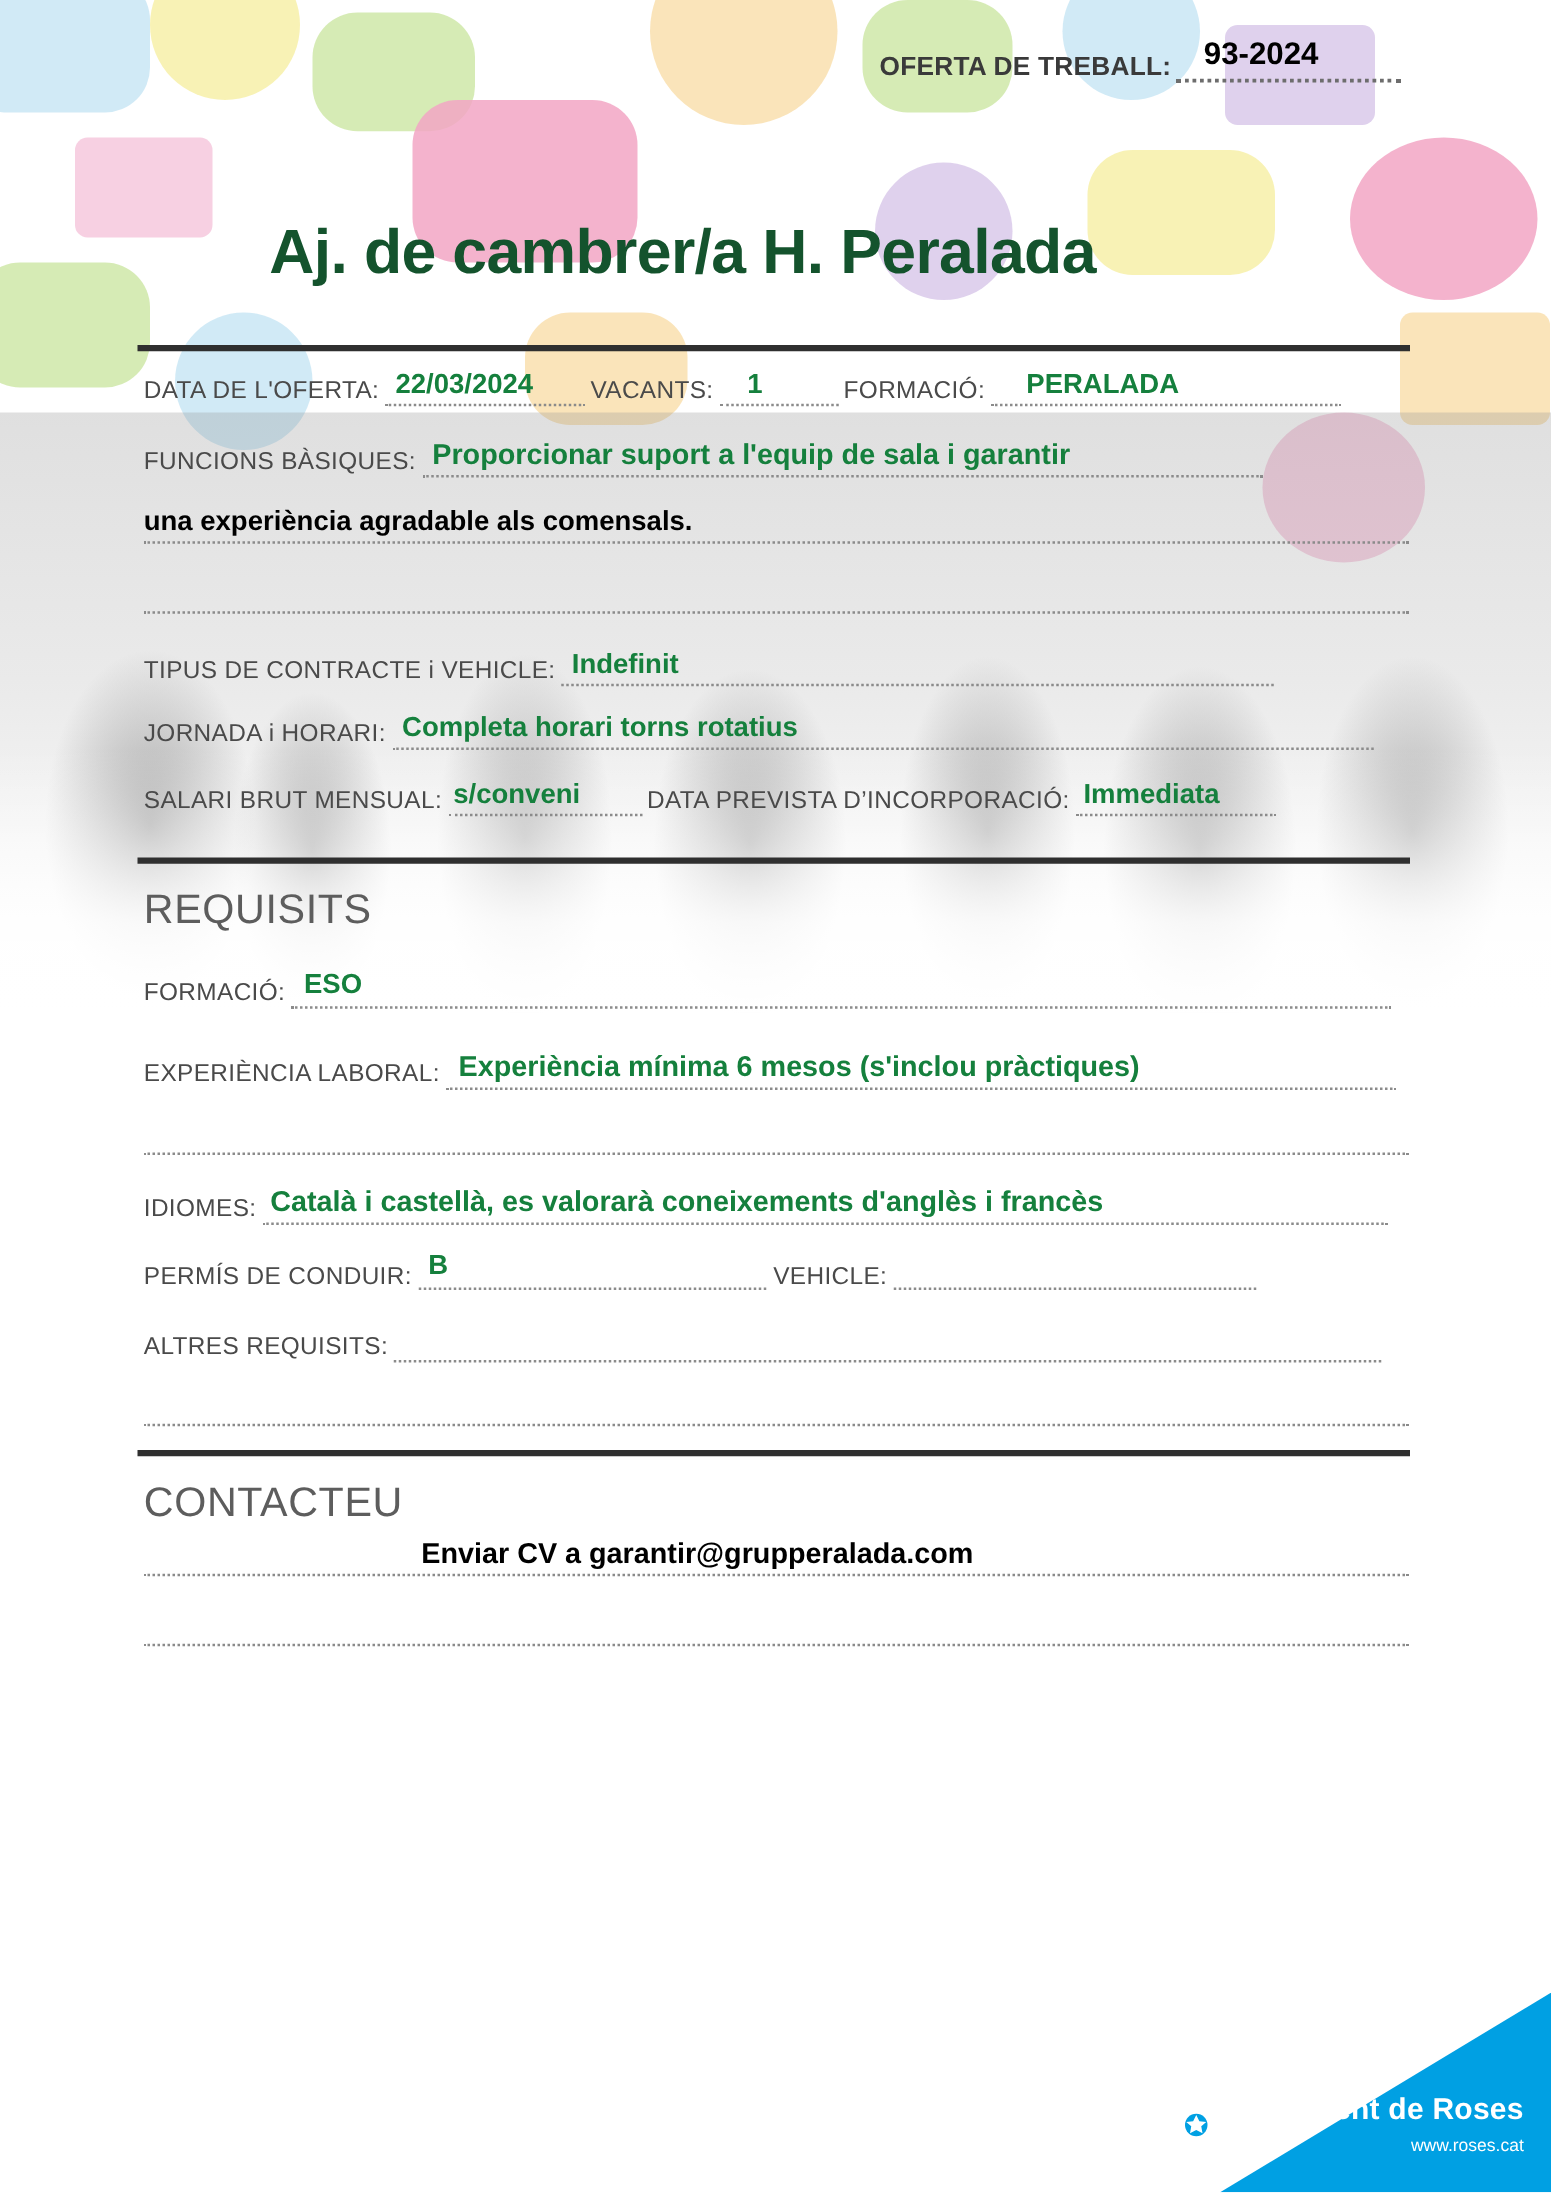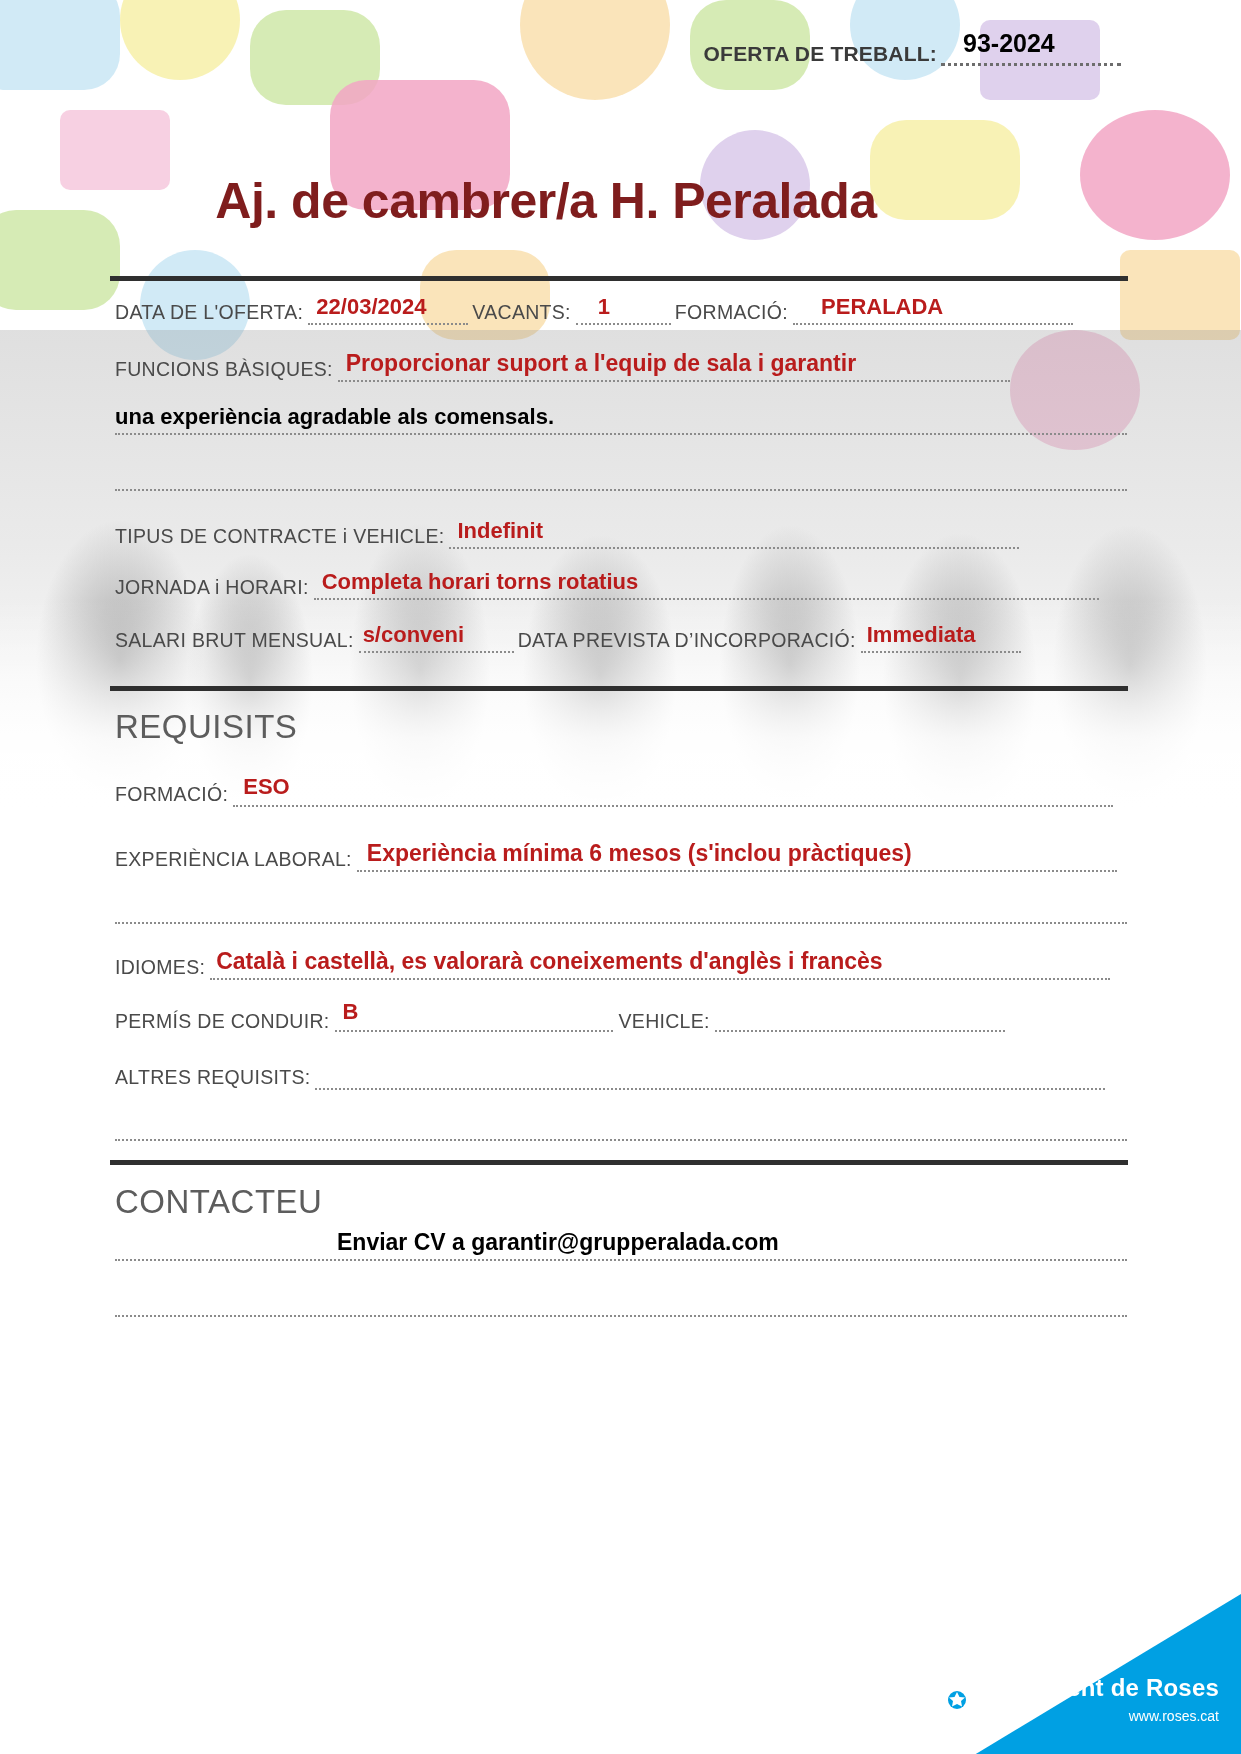--- a/index.html
+++ b/index.html
@@ -96,21 +96,21 @@
   }
 
   .title {
     position: absolute;
     top: 172px;
     left: 0;
     width: 1092px;
     text-align: center;
     font-size: 50px;
     font-weight: bold;
-    color: #7f1d1d;
+    color: #14532d;
     letter-spacing: -0.5px;
   }
 
   .rule {
     height: 5px;
     background: #2f2f2f;
     margin: 0;
   }
   .rule-top { position: absolute; left: 110px; top: 276px; width: 1018px; }
   .rule-req { position: absolute; left: 110px; top: 686px; width: 1018px; }
@@ -135,21 +135,21 @@
     border-bottom: 2.5px dotted #8b8b8b;
     height: 17px;
     margin-left: 5px;
   }
   .dotline .val {
     position: absolute;
     left: 12px;
     bottom: 3px;
     font-size: 22px;
     font-weight: bold;
-    color: #b91c1c;
+    color: #15803d;
     white-space: nowrap;
   }
   .dotline .val.big { font-size: 23px; }
   .freeline {
     position: absolute;
     border-bottom: 2.5px dotted #8b8b8b;
     height: 17px;
   }
   .freeline .val {
     position: absolute;

